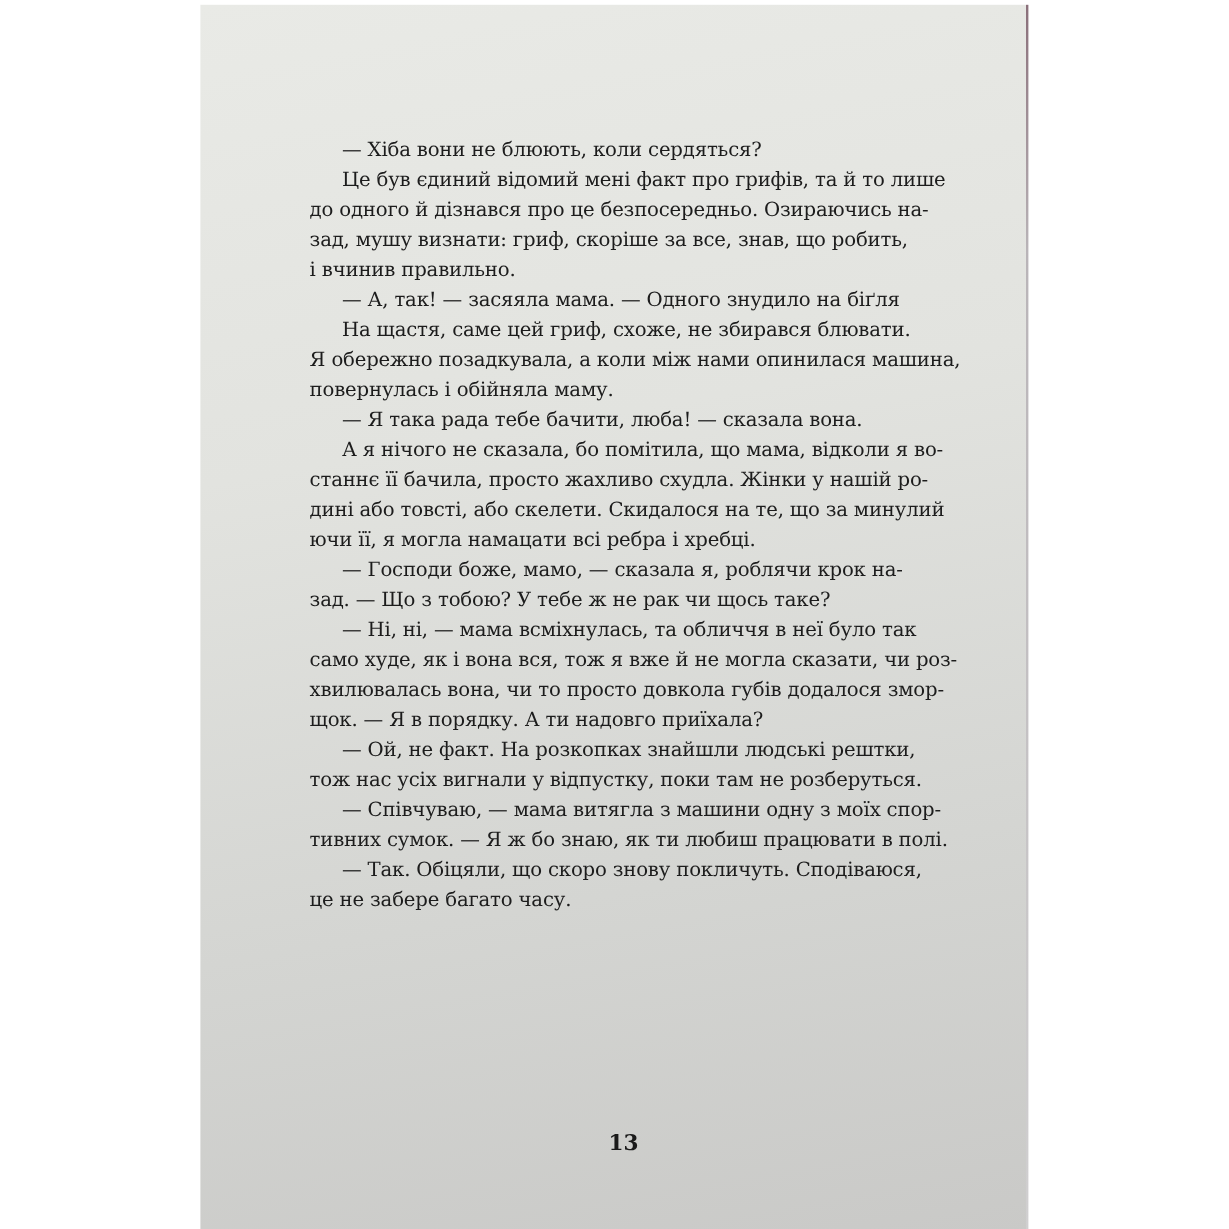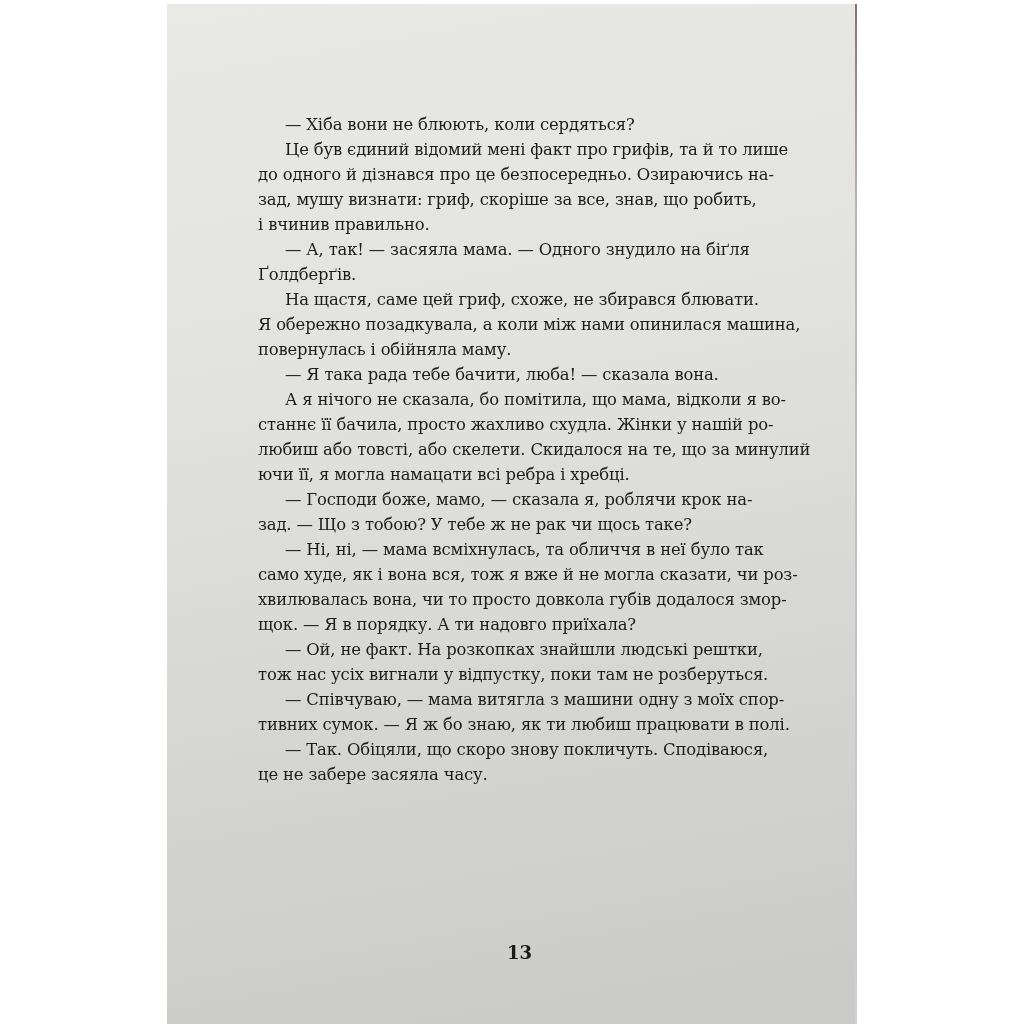--- a/index.html
+++ b/index.html
@@ -65,36 +65,35 @@
 
 <div class="page">
   <div class="page-edge"></div>
   <div class="text-block" id="text-block">
       <span class="line indent last">— Хіба вони не блюють, коли сердяться?</span>
       <span class="line indent">Це був єдиний відомий мені факт про грифів, та й то лише</span>
       <span class="line">до одного й дізнався про це безпосередньо. Озираючись на-</span>
       <span class="line">зад, мушу визнати: гриф, скоріше за все, знав, що робить,</span>
       <span class="line last">і вчинив правильно.</span>
       <span class="line indent">— А, так! — засяяла мама. — Одного знудило на біґля</span>
-      <span class="line last">Ґолдберґів.</span>
       <span class="line indent">На щастя, саме цей гриф, схоже, не збирався блювати.</span>
       <span class="line">Я обережно позадкувала, а коли між нами опинилася машина,</span>
       <span class="line last">повернулась і обійняла маму.</span>
       <span class="line indent last">— Я така рада тебе бачити, люба! — сказала вона.</span>
       <span class="line indent">А я нічого не сказала, бо помітила, що мама, відколи я во-</span>
       <span class="line">станнє її бачила, просто жахливо схудла. Жінки у нашій ро-</span>
-      <span class="line">любиш або товсті, або скелети. Скидалося на те, що за минулий</span>
+      <span class="line">дині або товсті, або скелети. Скидалося на те, що за минулий</span>
       <span class="line last">ючи її, я могла намацати всі ребра і хребці.</span>
       <span class="line indent">— Господи боже, мамо, — сказала я, роблячи крок на-</span>
       <span class="line last">зад. — Що з тобою? У тебе ж не рак чи щось таке?</span>
       <span class="line indent">— Ні, ні, — мама всміхнулась, та обличчя в неї було так</span>
       <span class="line">само худе, як і вона вся, тож я вже й не могла сказати, чи роз-</span>
       <span class="line">хвилювалась вона, чи то просто довкола губів додалося змор-</span>
       <span class="line last">щок. — Я в порядку. А ти надовго приїхала?</span>
       <span class="line indent">— Ой, не факт. На розкопках знайшли людські рештки,</span>
       <span class="line last">тож нас усіх вигнали у відпустку, поки там не розберуться.</span>
       <span class="line indent">— Співчуваю, — мама витягла з машини одну з моїх спор-</span>
       <span class="line last">тивних сумок. — Я ж бо знаю, як ти любиш працювати в полі.</span>
       <span class="line indent">— Так. Обіцяли, що скоро знову покличуть. Сподіваюся,</span>
-      <span class="line last">це не забере засяяла часу.</span>
+      <span class="line last">це не забере багато часу.</span>
     </div>
   <div class="page-number">13</div>
 </div>
 
 </body></html>

